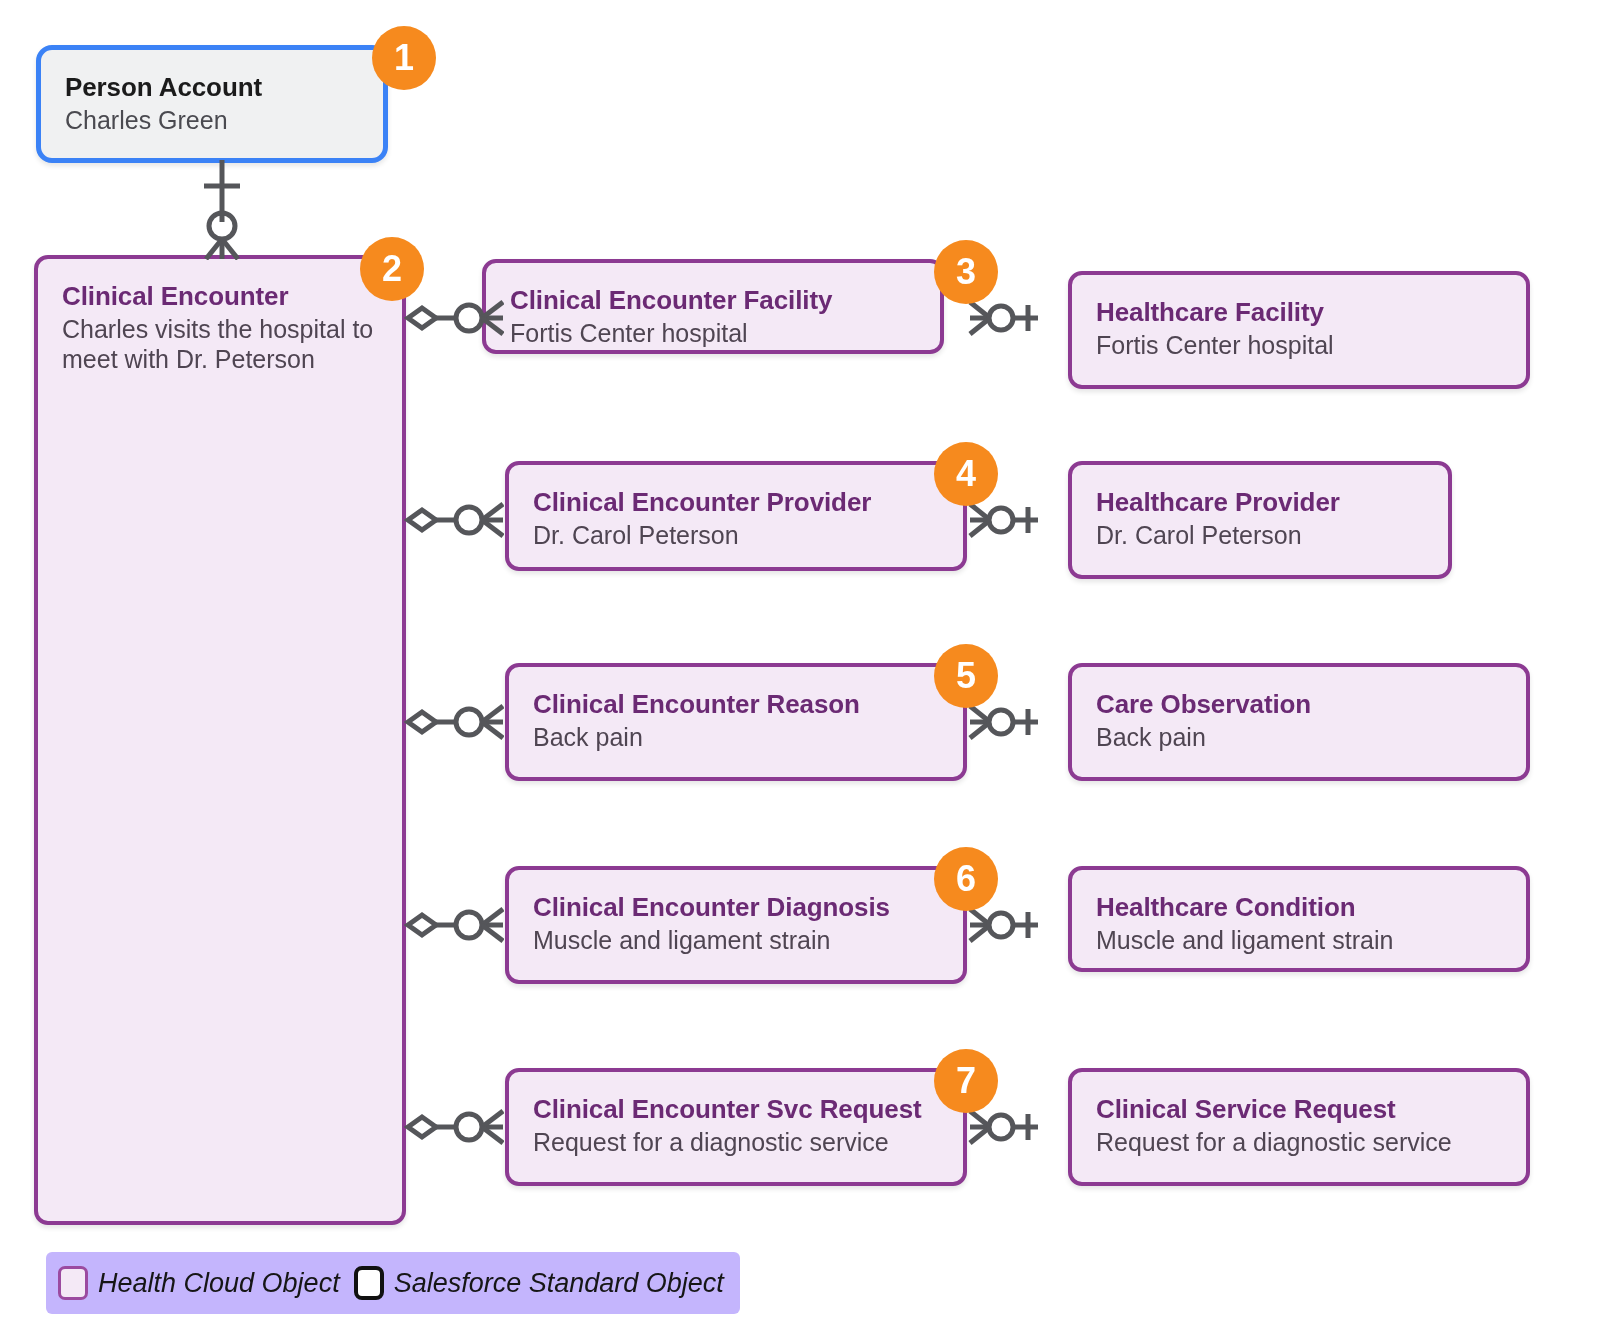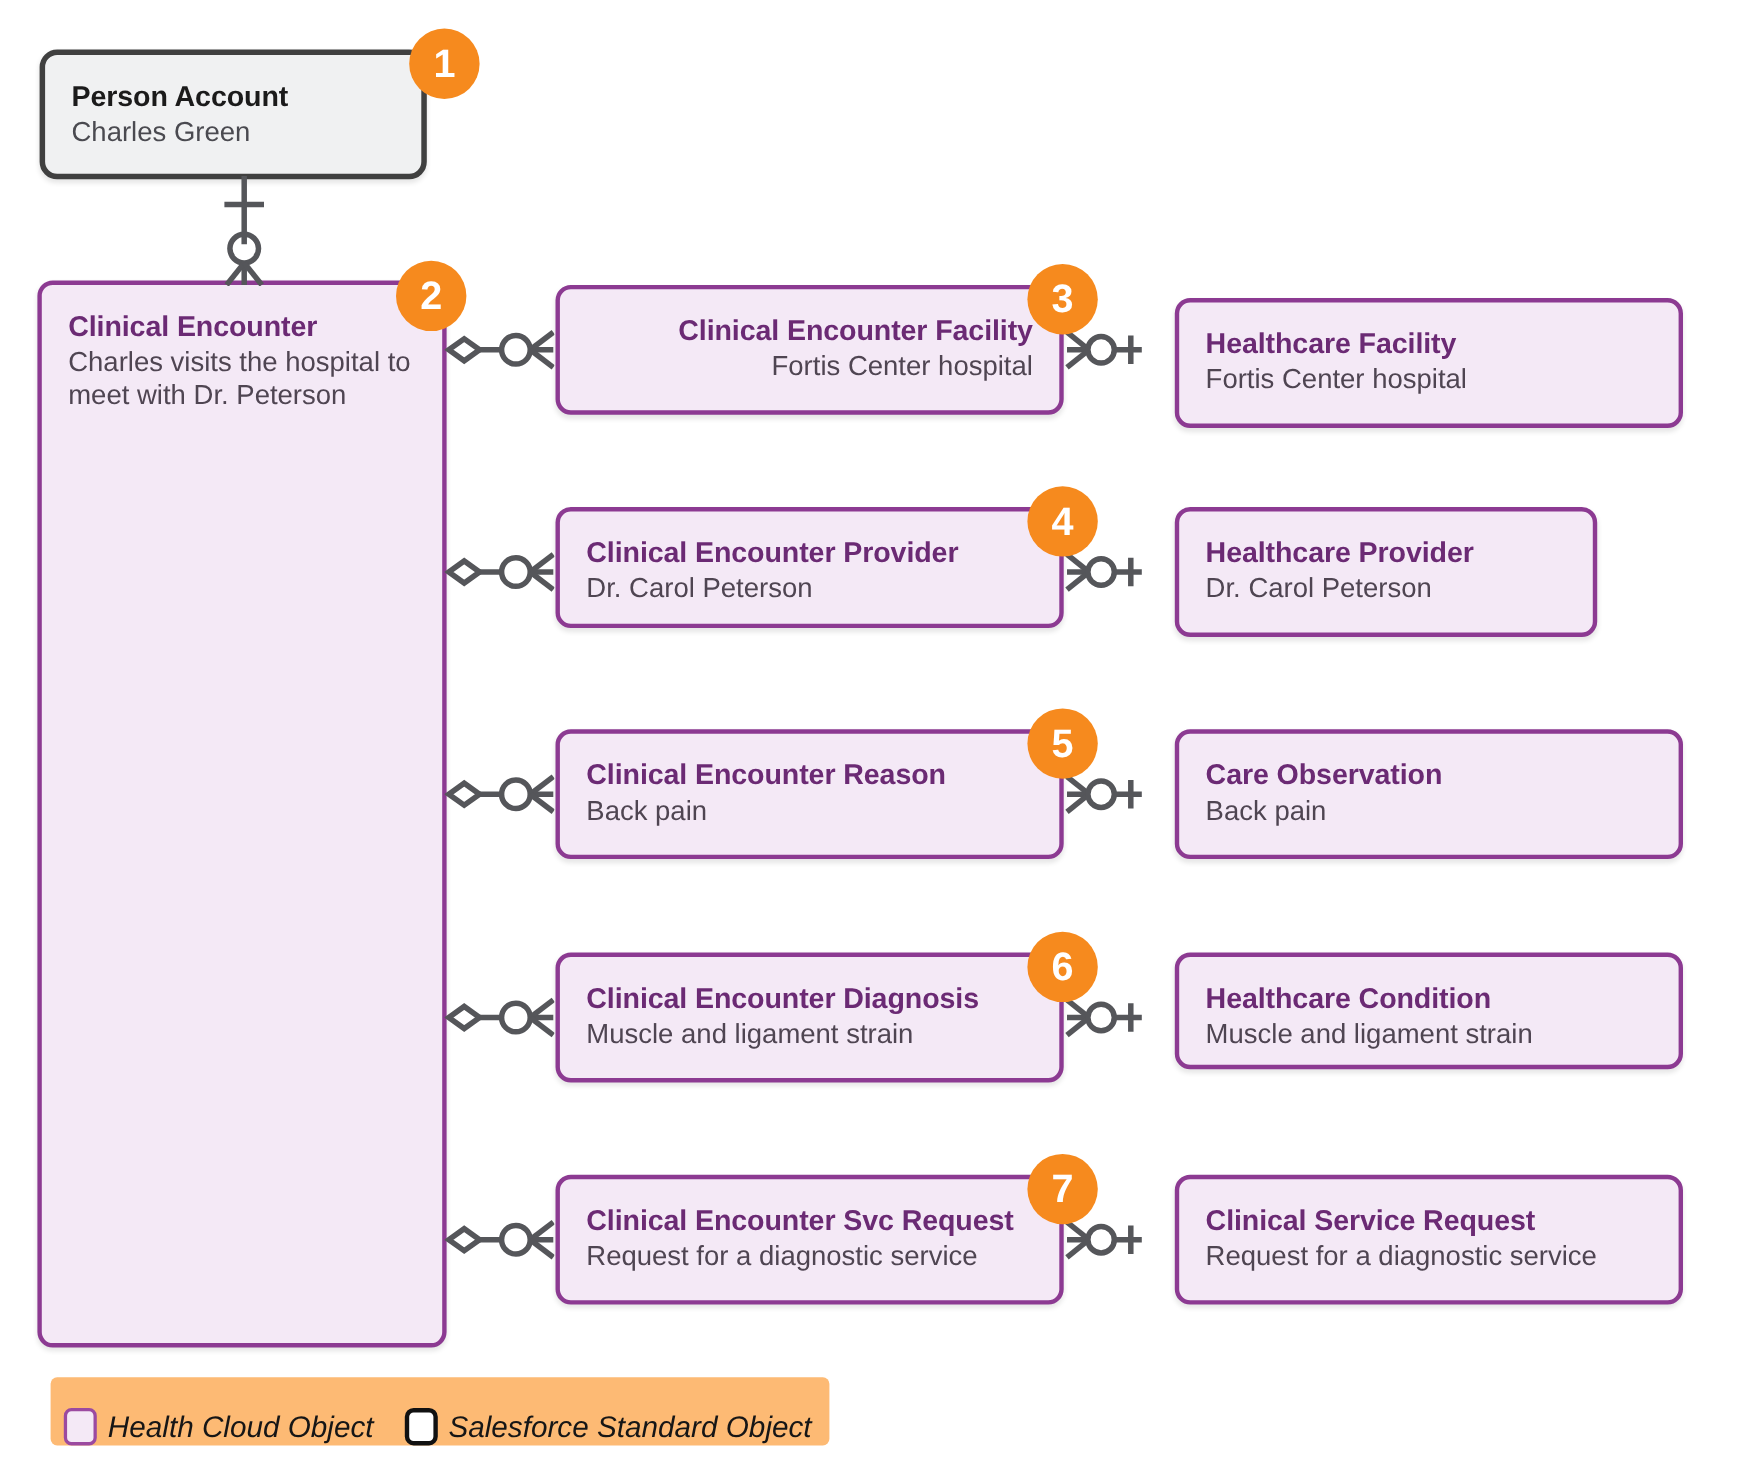--- a/index.html
+++ b/index.html
@@ -27,21 +27,21 @@
     border-radius: 14px;
     padding: 22px 24px 18px 24px;
     box-shadow: 0 3px 5px rgba(0,0,0,0.10);
   }
   .box.hc {
     background: #f4e9f6;
     border: 4px solid #8c3a92;
   }
   .box.std {
     background: #f0f1f2;
-    border: 5px solid #404040;
+    border: 5px solid #3b82f6;
     border-radius: 16px;
   }
   .box .title {
     font-weight: bold;
     font-size: 26px;
     line-height: 1.18;
     letter-spacing: -0.1px;
     margin: 0 0 2px 0;
   }
   .box.hc .title { color: #6b2a74; }
@@ -82,23 +82,22 @@
     z-index: 5;
   }
 
   
   #legend {
     position: absolute;
     left: 46px;
     top: 1252px;
     height: 62px;
     display: flex;
-    align-items: flex-end;
-    gap: 14px;
-    background: #fdba74;
+    align-items: center;
+    background: #c4b5fd;
     border-radius: 6px;
     padding: 0 16px 0 12px;
   }
   .legend-item {
     display: flex;
     align-items: center;
     gap: 10px;
   }
   .legend-item + .legend-item { margin-left: 14px; }
   .swatch {
@@ -155,21 +154,21 @@
       <svg class="conn" width="100" height="46" viewBox="0 0 100 46" style="left: 404px; top: 295px;">
         <g stroke="#55565a" stroke-width="5" fill="none" stroke-linecap="butt">
           <polygon points="4,23 18,13 32,23 18,33" stroke-width="5"></polygon>
           <line x1="32" y1="23" x2="52" y2="23"></line>
           <circle cx="65" cy="23" r="13"></circle>
           <line x1="78" y1="23" x2="99" y2="23"></line>
           <line x1="78" y1="23" x2="99" y2="7"></line>
           <line x1="78" y1="23" x2="99" y2="39"></line>
         </g>
       </svg>
-      <div class="box hc" style="left: 505px; top: 259px; width: 462px; height: 118px; text-align: right;">
+      <div class="box hc" style="left: 482px; top: 259px; width: 462px; height: 95px;">
         <div class="title">Clinical Encounter Facility</div>
         <div class="subtitle">Fortis Center hospital</div>
       </div>
       <svg class="conn" width="72" height="46" viewBox="0 0 72 46" style="left: 968px; top: 295px;">
         <g stroke="#55565a" stroke-width="5" fill="none" stroke-linecap="butt">
           <line x1="2" y1="7" x2="22" y2="23"></line>
           <line x1="2" y1="23" x2="22" y2="23"></line>
           <line x1="2" y1="39" x2="22" y2="23"></line>
           <circle cx="33" cy="23" r="12"></circle>
           <line x1="45" y1="23" x2="70" y2="23"></line>

